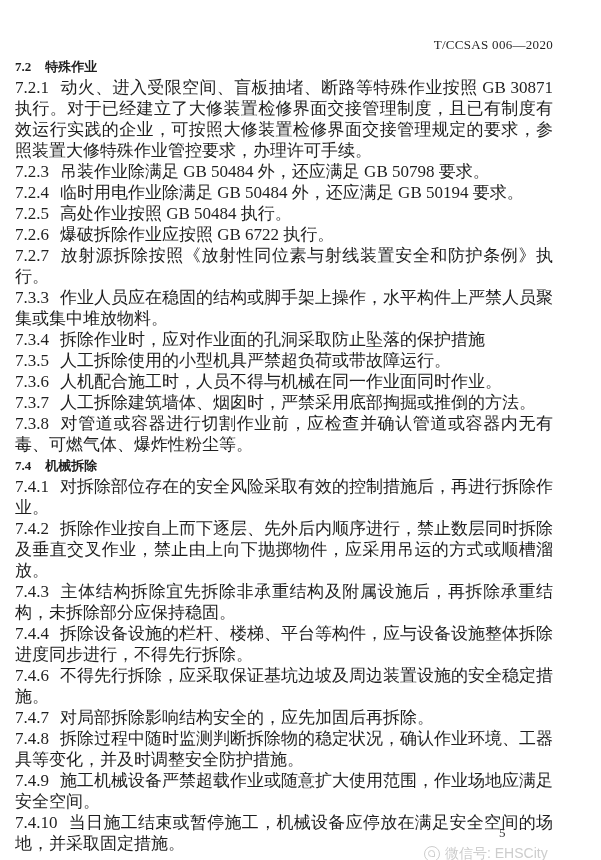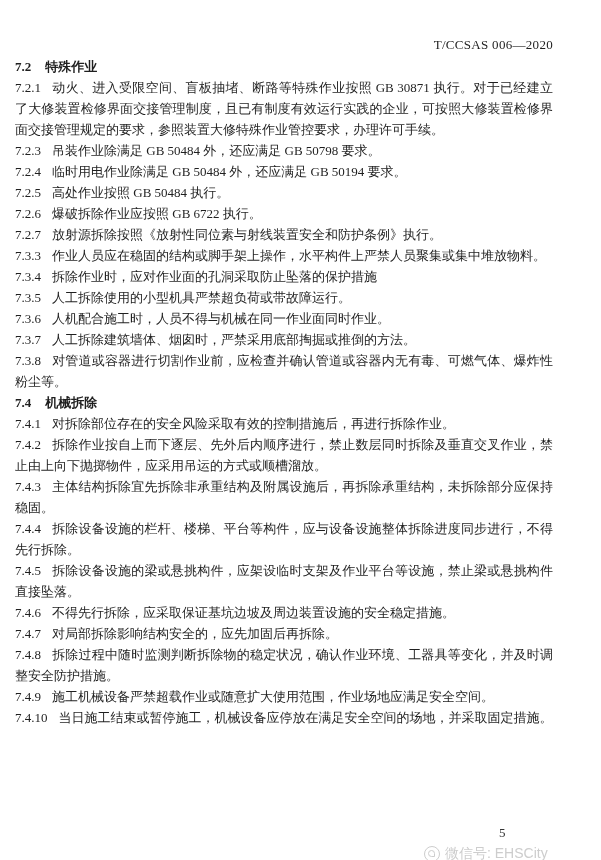--- a/index.html
+++ b/index.html
@@ -21,21 +21,21 @@
   }
   .sec {
     margin: 0;
     font-size: 13px;
     font-weight: bold;
     line-height: 21px;
   }
   .sec .num { margin-right: 14px; }
   .clause {
     margin: 0;
-    font-size: 13px;
+    font-size: 17px;
     line-height: 21px;
     text-align: justify;
   }
   .clause .num {
     display: inline-block;
     margin-right: 11px;
     white-space: nowrap;
   }
   .page-number {
     position: absolute;
@@ -92,21 +92,20 @@
   <p class="clause"><span class="num">7.3.5</span><span>人工拆除使用的小型机具严禁超负荷或带故障运行。</span></p>
   <p class="clause"><span class="num">7.3.6</span><span>人机配合施工时，人员不得与机械在同一作业面同时作业。</span></p>
   <p class="clause"><span class="num">7.3.7</span><span>人工拆除建筑墙体、烟囱时，严禁采用底部掏掘或推倒的方法。</span></p>
   <p class="clause"><span class="num">7.3.8</span><span>对管道或容器进行切割作业前，应检查并确认管道或容器内无有毒、可燃气体、爆炸性粉尘等。</span></p>
 
   <h2 class="sec"><span class="num">7.4</span><span>机械拆除</span></h2>
   <p class="clause"><span class="num">7.4.1</span><span>对拆除部位存在的安全风险采取有效的控制措施后，再进行拆除作业。</span></p>
   <p class="clause"><span class="num">7.4.2</span><span>拆除作业按自上而下逐层、先外后内顺序进行，禁止数层同时拆除及垂直交叉作业，禁止由上向下抛掷物件，应采用吊运的方式或顺槽溜放。</span></p>
   <p class="clause"><span class="num">7.4.3</span><span>主体结构拆除宜先拆除非承重结构及附属设施后，再拆除承重结构，未拆除部分应保持稳固。</span></p>
   <p class="clause"><span class="num">7.4.4</span><span>拆除设备设施的栏杆、楼梯、平台等构件，应与设备设施整体拆除进度同步进行，不得先行拆除。</span></p>
-  <p class="clause"><span class="num">7.4.5</span><span>拆除设备设施的梁或悬挑构件，应架设临时支架及作业平台等设施，禁止梁或悬挑构件直接坠落。</span></p>
   <p class="clause"><span class="num">7.4.6</span><span>不得先行拆除，应采取保证基坑边坡及周边装置设施的安全稳定措施。</span></p>
   <p class="clause"><span class="num">7.4.7</span><span>对局部拆除影响结构安全的，应先加固后再拆除。</span></p>
   <p class="clause"><span class="num">7.4.8</span><span>拆除过程中随时监测判断拆除物的稳定状况，确认作业环境、工器具等变化，并及时调整安全防护措施。</span></p>
   <p class="clause"><span class="num">7.4.9</span><span>施工机械设备严禁超载作业或随意扩大使用范围，作业场地应满足安全空间。</span></p>
   <p class="clause"><span class="num">7.4.10</span><span>当日施工结束或暂停施工，机械设备应停放在满足安全空间的场地，并采取固定措施。</span></p>
 
 </div>
 
 <div class="page-number">5</div>
 

